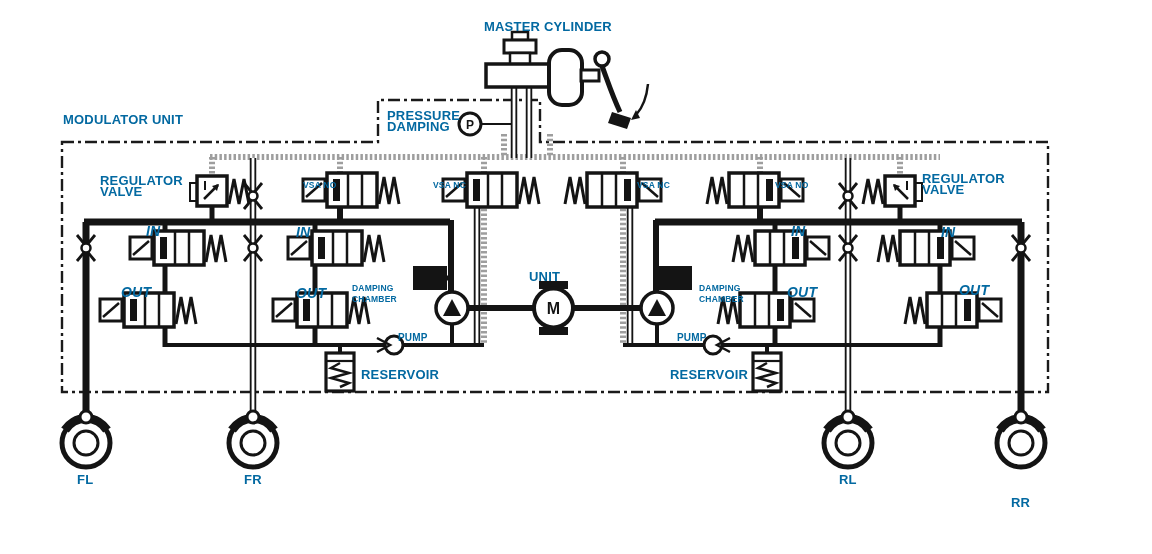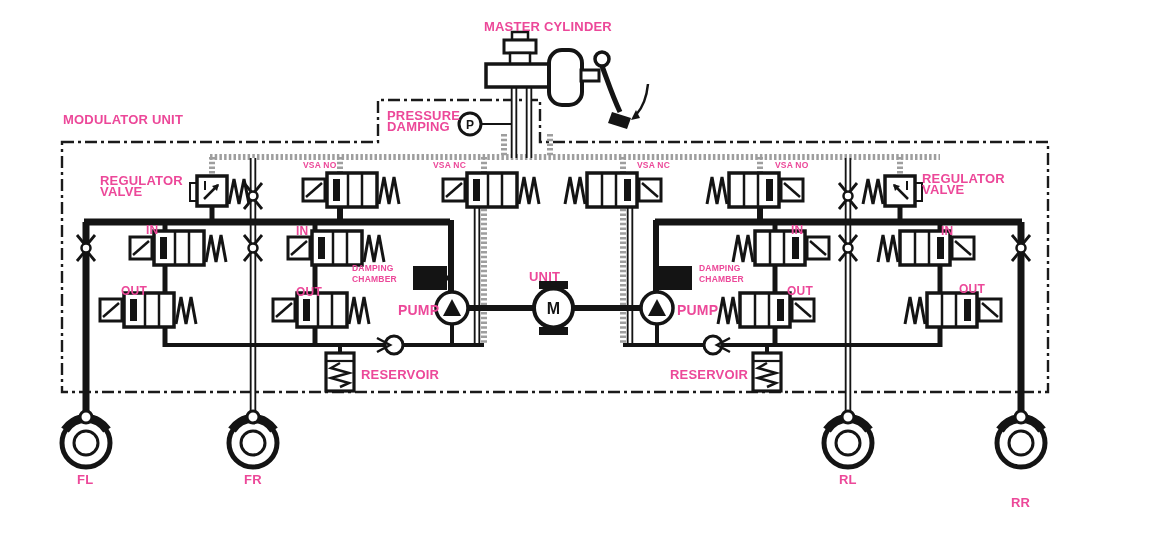--- a/index.html
+++ b/index.html
@@ -1,20 +1,20 @@
 <!DOCTYPE html>
 <html><head>
 <meta charset="utf-8">
 <style>
   html,body{margin:0;padding:0;background:#fff;}
   #stage{position:relative;width:1152px;height:554px;background:#fff;overflow:hidden;
          font-family:"Liberation Sans","DejaVu Sans",sans-serif;}
   #schem{position:absolute;left:0;top:0;}
-  .lbl{position:absolute;font-weight:700;color:#ec4899;white-space:nowrap;letter-spacing:.2px;line-height:1;}
-  .fs13{font-size:13px;} .fs10{font-size:13px;} .fs9{font-size:14px;} .fs8{font-size:8.5px;} .fs7{font-size:12px;}
+  .lbl{position:absolute;font-weight:700;color:#0369a1;white-space:nowrap;letter-spacing:.2px;line-height:1;}
+  .fs13{font-size:13px;} .fs10{font-size:13px;} .fs9{font-size:10px;margin-top:30px;} .fs8{font-size:8.5px;margin-top:20px;} .fs7{font-size:14px;font-style:italic;}
 </style>
 </head>
 <body>
 
 <div id="stage">
 
 <svg id="schem" width="1152" height="554" viewBox="0 0 1152 554">
   <defs>
 
     <g id="sv" stroke="#141414" fill="none">

